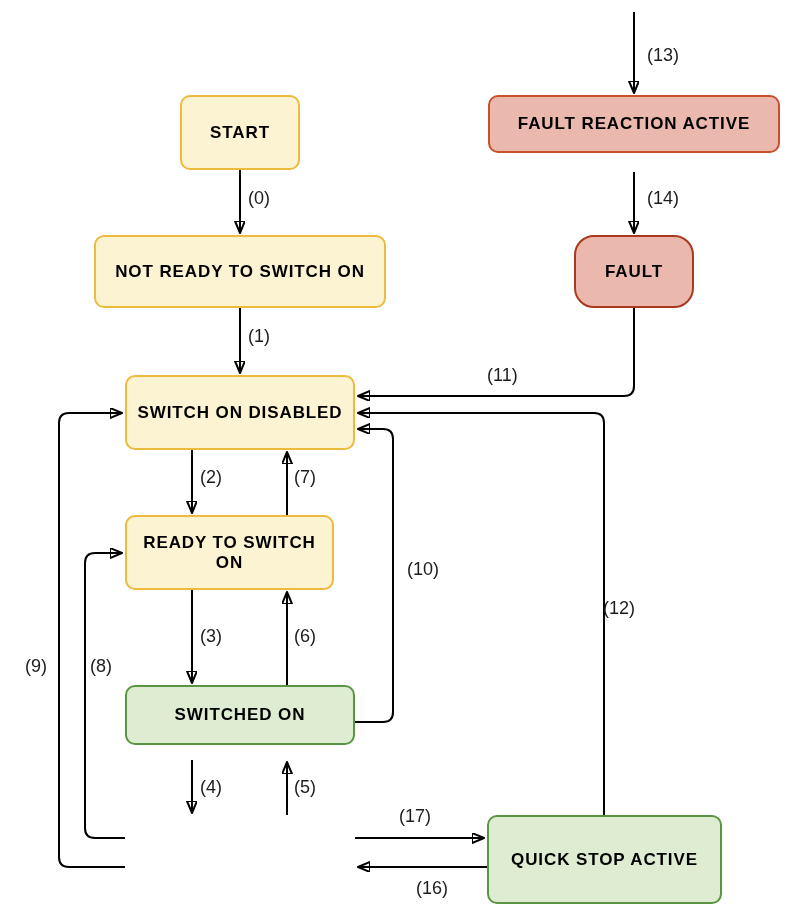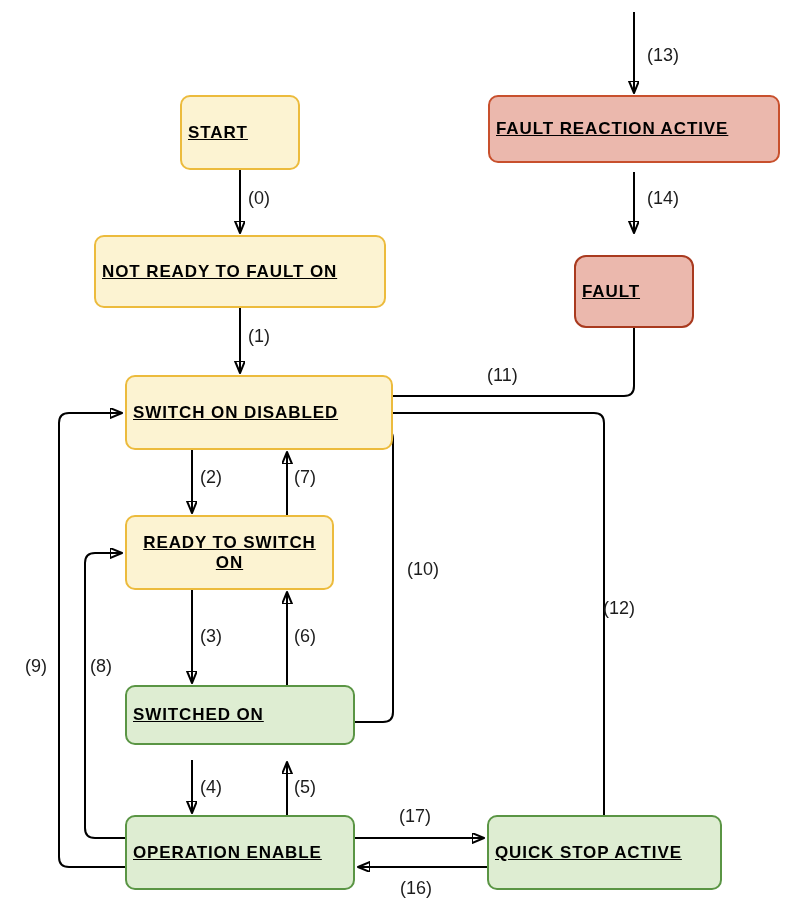--- a/index.html
+++ b/index.html
@@ -11,31 +11,31 @@
   }
   *{margin:0;padding:0;box-sizing:border-box;}
   html,body{background:#ffffff;}
   .canvas{
     position:relative;width:801px;height:922px;background:#ffffff;
     font-family:"Liberation Sans", sans-serif;overflow:hidden;
   }
   .edges{position:absolute;left:0;top:0;width:801px;height:922px;}
   .edges path{fill:none;stroke:var(--line);stroke-width:2;stroke-linejoin:round;}
   .node{
-    position:absolute;display:flex;align-items:center;justify-content:flex-start;
-    border-radius:10px;border:2px solid;text-align:center;text-decoration:underline;
+    position:absolute;display:flex;align-items:center;justify-content:center;
+    border-radius:10px;border:2px solid;text-align:center;
   }
   .node .node-label{
     font-size:17px;font-weight:bold;letter-spacing:0.9px;color:var(--node-text);
     line-height:1.15;padding:0 6px;
   }
   .node.yellow{background:var(--yellow-fill);border-color:var(--yellow-border);}
   .node.green {background:var(--green-fill); border-color:var(--green-border);}
   .node.red   {background:var(--red-fill);   border-color:var(--red-border);}
-  .node.red-dark{background:var(--red-fill); border-color:var(--fault-border);border-width:2.5px;border-radius:12px;margin-top:20px;}
+  .node.red-dark{background:var(--red-fill); border-color:var(--fault-border);border-width:2.5px;border-radius:20px;}
   .tlabel{
     position:absolute;font-size:18px;color:var(--label-text);
     line-height:22px;white-space:nowrap;
   }
 </style>
 </head>
 <body>
 
 <div class="canvas">
 
@@ -62,62 +62,59 @@
     <path marker-end="url(#arrow)" d="M125,838 L95,838 Q85,838 85,828 L85,563 Q85,553 95,553 L122,553"></path>
     <path marker-end="url(#arrow)" d="M355,838 L484,838"></path>
     <path marker-end="url(#arrow)" d="M487,867 L358,867"></path>
   </svg>
 
   <div class="node yellow" style="left:180px;top:95px;width:120px;height:75px">
     <span class="node-label">START</span>
   </div>
 
   <div class="node yellow" style="left:94px;top:235px;width:292px;height:73px">
-    <span class="node-label">NOT READY TO FAULT ON</span>
+    <span class="node-label">NOT READY TO SWITCH ON</span>
   </div>
 
-  <div class="node red" style="left:488px;top:95px;width:292px;height:68px">
+  <div class="node red" style="left:488px;top:95px;width:292px;height:58px">
     <span class="node-label">FAULT REACTION ACTIVE</span>
   </div>
 
   <div class="node red-dark" style="left:574px;top:235px;width:120px;height:73px">
     <span class="node-label">FAULT</span>
   </div>
 
-  <div class="node yellow" style="left:125px;top:375px;width:268px;height:75px">
+  <div class="node yellow" style="left:125px;top:375px;width:230px;height:75px">
     <span class="node-label">SWITCH ON DISABLED</span>
   </div>
 
   <div class="node yellow" style="left:125px;top:515px;width:209px;height:75px">
     <span class="node-label">READY TO SWITCH ON</span>
   </div>
 
   <div class="node green" style="left:125px;top:685px;width:230px;height:60px">
     <span class="node-label">SWITCHED ON</span>
   </div>
 
-  <div class="node green" style="left:125px;top:815px;width:230px;height:75px">
-    <span class="node-label">OPERATION ENABLE</span>
-  </div>
 
-  <div class="node green" style="left:487px;top:815px;width:235px;height:75px">
+  <div class="node green" style="left:487px;top:815px;width:235px;height:89px">
     <span class="node-label">QUICK STOP ACTIVE</span>
   </div>
 
   <span class="tlabel" style="left:647px;top:44px">(13)</span>
   <span class="tlabel" style="left:248px;top:187px">(0)</span>
   <span class="tlabel" style="left:647px;top:187px">(14)</span>
   <span class="tlabel" style="left:248px;top:325px">(1)</span>
   <span class="tlabel" style="left:487px;top:364px">(11)</span>
   <span class="tlabel" style="left:200px;top:466px">(2)</span>
   <span class="tlabel" style="left:294px;top:466px">(7)</span>
   <span class="tlabel" style="left:407px;top:558px">(10)</span>
   <span class="tlabel" style="left:603px;top:597px">(12)</span>
   <span class="tlabel" style="left:200px;top:625px">(3)</span>
   <span class="tlabel" style="left:294px;top:625px">(6)</span>
   <span class="tlabel" style="left:25px;top:655px">(9)</span>
   <span class="tlabel" style="left:90px;top:655px">(8)</span>
   <span class="tlabel" style="left:200px;top:776px">(4)</span>
   <span class="tlabel" style="left:294px;top:776px">(5)</span>
   <span class="tlabel" style="left:399px;top:805px">(17)</span>
-  <span class="tlabel" style="left:400px;top:877px">(16)</span>
+  <span class="tlabel" style="left:416px;top:877px">(16)</span>
 
 </div>
 
 </body></html>

